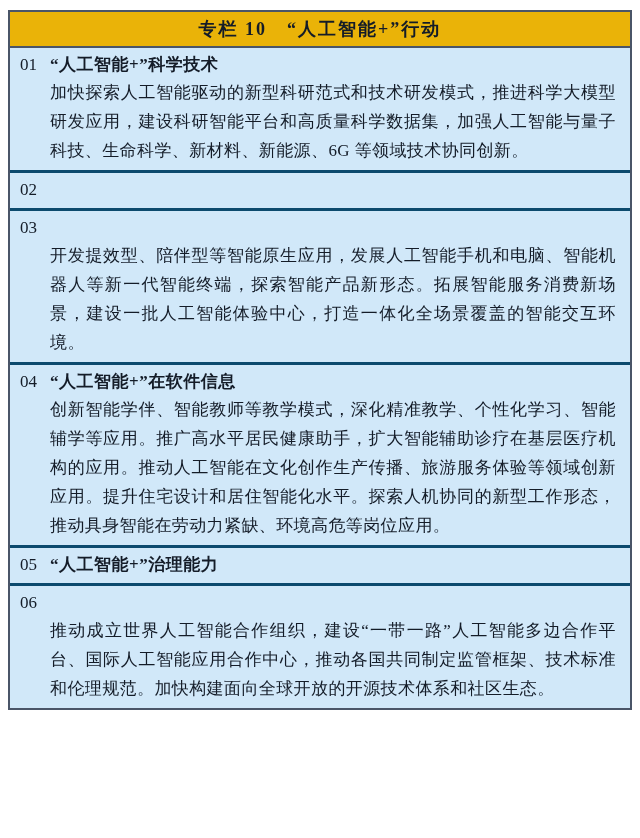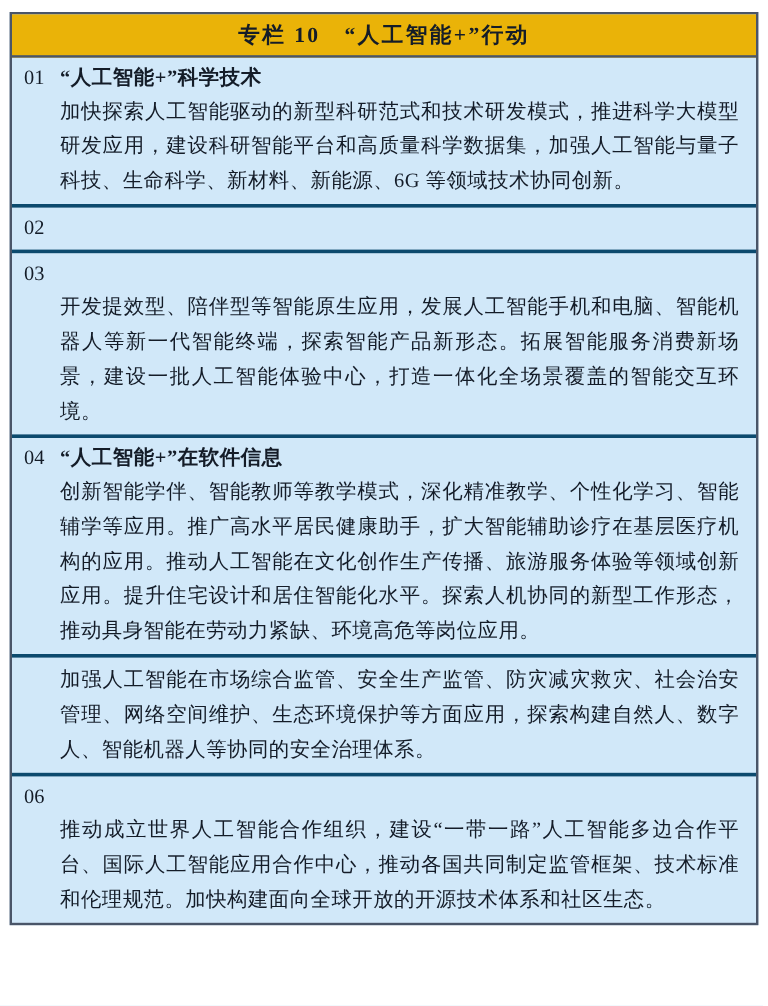--- a/index.html
+++ b/index.html
@@ -92,21 +92,24 @@
 
     <div class="section">
       <div class="sec-head">
         <span class="sec-num">04</span>
         <span class="sec-title">“人工智能+”在软件信息</span>
       </div>
       <div class="sec-body">创新智能学伴、智能教师等教学模式，深化精准教学、个性化学习、智能辅学等应用。推广高水平居民健康助手，扩大智能辅助诊疗在基层医疗机构的应用。推动人工智能在文化创作生产传播、旅游服务体验等领域创新应用。提升住宅设计和居住智能化水平。探索人机协同的新型工作形态，推动具身智能在劳动力紧缺、环境高危等岗位应用。</div>
     </div>
 
     <div class="section">
-      <div class="sec-body">加强人工智能在市场综合监管、安全生产监管、防灾减灾救灾、社会治安管理、网络空间维护、生态环境保护等方面应用，探索构建自然人、数字人、智能机器人等协同的安全治理体系。</div>
+      <div class="sec-head">
+        <span class="sec-num">05</span>
+        <span class="sec-title">“人工智能+”治理能力</span>
+      </div>
     </div>
 
     <div class="section">
       <div class="sec-head">
         <span class="sec-num">06</span>
       </div>
       <div class="sec-body">推动成立世界人工智能合作组织，建设“一带一路”人工智能多边合作平台、国际人工智能应用合作中心，推动各国共同制定监管框架、技术标准和伦理规范。加快构建面向全球开放的开源技术体系和社区生态。</div>
     </div>
 
   </div>

